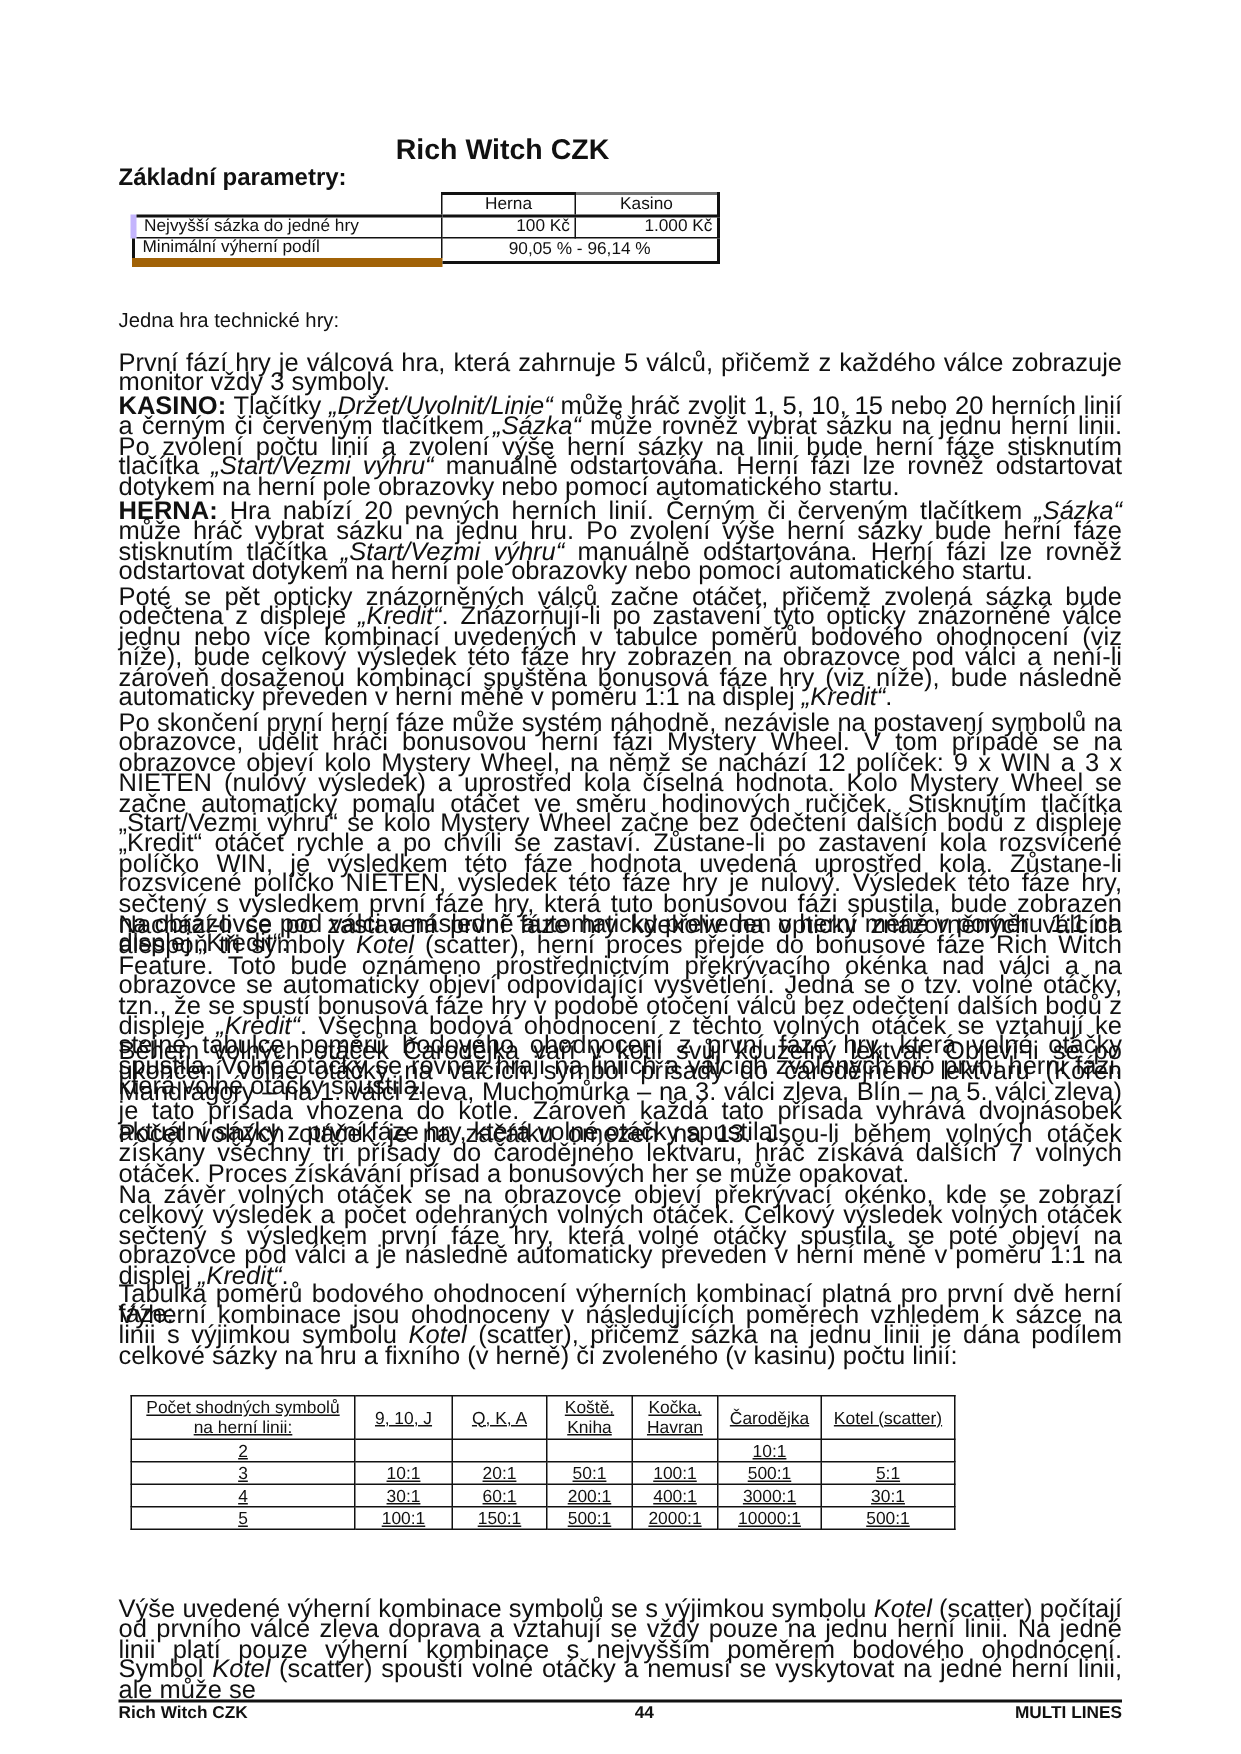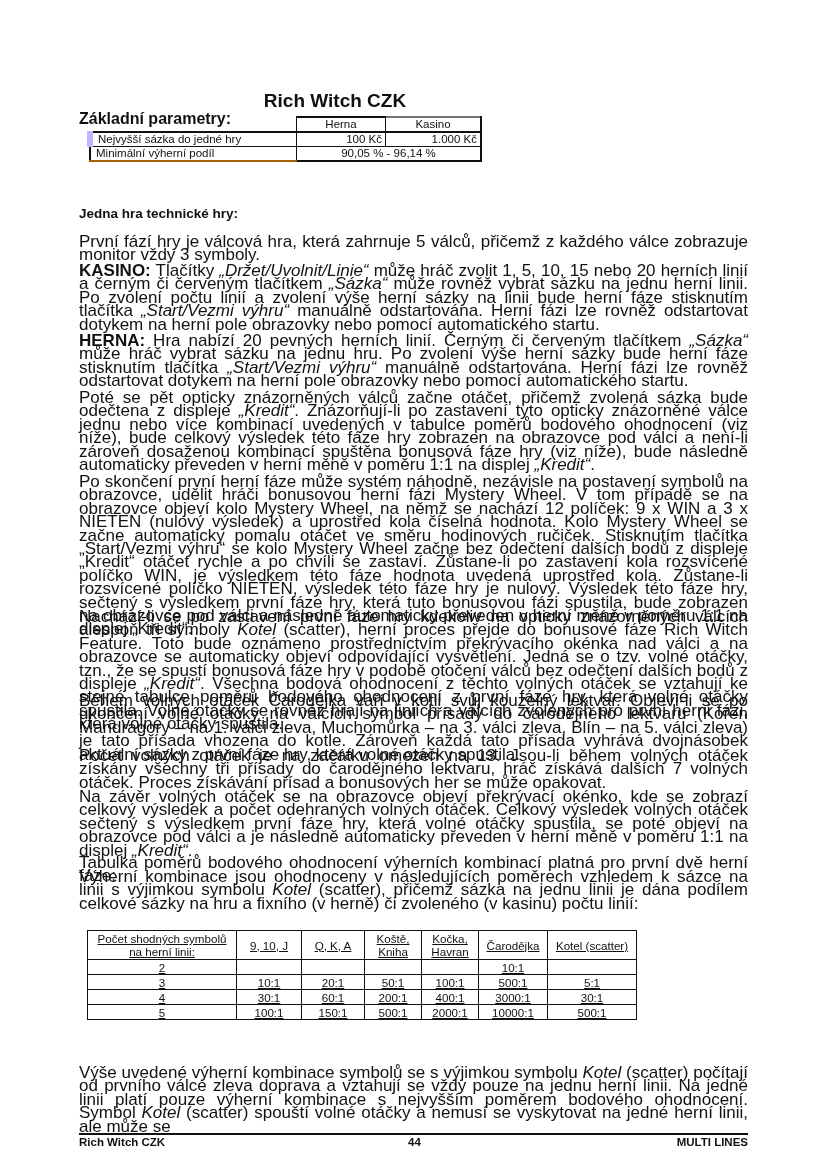--- a/index.html
+++ b/index.html
@@ -3,67 +3,67 @@
 <meta charset="utf-8">
 <style>
   html, body { margin: 0; padding: 0; background: #ffffff; }
   body { width: 827px; height: 1169px; position: relative; overflow: hidden;
          font-family: "Liberation Sans", sans-serif; color: #111; }
   .page { position: absolute; left: 79px; top: 0; width: 669px; }
   .title { position: absolute; left: 0; width: 820px; top: 90px; margin-left: -79px;
            text-align: center; font-size: 19px; font-weight: bold; }
   .title span { position: relative; left: 4px; }
   .h-basic { position: absolute; left: 0; top: 110px; font-size: 16px; font-weight: bold; }
-  table.params { position: absolute; left: 8px; top: 116px; border-collapse: collapse;
+  table.params { position: absolute; left: 8px; top: 128px; border-collapse: collapse;
                  font-size: 11.5px; line-height: 13px; }
   table.params td { border: 1px solid #111; padding: 0 3px; height: 13px; }
   table.params td.lbl { width: 195px; padding-left: 5px; }
   table.params td.num { width: 82px; text-align: right; }
   table.params td.num2 { width: 88px; text-align: right; }
   table.params td.hdr { text-align: center; }
   table.params td.blank { border: none; border-right: 1px solid #111; }
   table.params tr.outer td { border-top: 2px solid #111; }
-  .h-tech { position: absolute; left: 0; top: 206px; font-size: 13.5px; font-weight: bold; }
+  .h-tech { position: absolute; left: 0; top: 206px; font-size: 13.5px; font-weight: normal; }
   .para { position: absolute; left: 0; width: 669px; font-size: 17px; line-height: 13.4px;
           text-align: justify; }
   .para u b, .lab { font-weight: bold; }
   .para i { font-style: italic; }
   table.pay { position: absolute; left: 8px; top: 930px; border-collapse: collapse;
               font-size: 11.6px; line-height: 13px; border: 1.5px solid #111; text-decoration: underline; }
   table.pay td, table.pay th { border: 1px solid #111; text-align: center; font-weight: normal;
               padding: 0 2px; height: 14px; }
   table.pay th { height: 28px; }
   .footer-line { position: absolute; left: 79px; width: 669px; top: 1133px; height: 1.5px; background: #111; }
   .footer { position: absolute; left: 79px; width: 669px; top: 1136px; font-size: 11.5px; font-weight: bold; }
   .footer .l { position: absolute; left: 0; }
-  .footer .c { position: absolute; left: 1px; width: 669px; text-align: center; }
+  .footer .c { position: absolute; left: 16px; width: 669px; text-align: center; }
   .footer .r { position: absolute; right: 0; }
 </style>
 </head>
 <body>
 
 <div class="title"><span>Rich Witch CZK</span></div>
 
 <div class="page">
   <div class="h-basic">Základní parametry:</div>
 
   <table class="params">
     <tbody>
         <tr>
       <td class="blank"></td>
       <td class="hdr" style="border-top:2px solid #111">Herna</td>
       <td class="hdr" style="border-top:2px solid #737373;border-right:2px solid #111">Kasino</td>
     </tr>
     <tr class="outer">
-      <td class="lbl" style="border-left:6px solid #c4b5fd">Nejvyšší sázka do jedné hry</td>
+      <td class="lbl" style="border-left:4px solid #c4b5fd">Nejvyšší sázka do jedné hry</td>
       <td class="num">100 Kč</td>
       <td class="num2" style="border-right:2px solid #111">1.000 Kč</td>
     </tr>
     <tr>
-      <td class="lbl" style="border-left:2px solid #111;border-bottom:2px solid #a16207">Minimální výherní podíl</td>
+      <td class="lbl" style="border-left:2px solid #111;border-bottom:6px solid #a16207">Minimální výherní podíl</td>
       <td colspan="2" class="hdr" style="border-right:2px solid #111;border-bottom:2px solid #111">90,05 % - 96,14 %</td>
     </tr>
   </tbody>
     </table>
 
   <div class="h-tech">Jedna hra technické hry:</div>
 
   <div class="para" style="top:235px">První fází hry je válcová hra, která zahrnuje 5 válců, přičemž z každého válce zobrazuje monitor vždy 3 symboly.</div>
 
   <div class="para" style="top:264px"><span class="lab">KASINO:</span><span> Tlačítky </span><i>„Držet/Uvolnit/Linie“</i><span> může hráč zvolit 1, 5, 10, 15 nebo 20 herních linií a černým či červeným tlačítkem </span><i>„Sázka“</i><span> může rovněž vybrat sázku na jednu herní linii. Po zvolení počtu linií a zvolení výše herní sázky na linii bude herní fáze stisknutím tlačítka </span><i>„Start/Vezmi výhru“</i><span> manuálně odstartována. Herní fázi lze rovněž odstartovat dotykem na herní pole obrazovky nebo pomocí automatického startu.</span></div>

